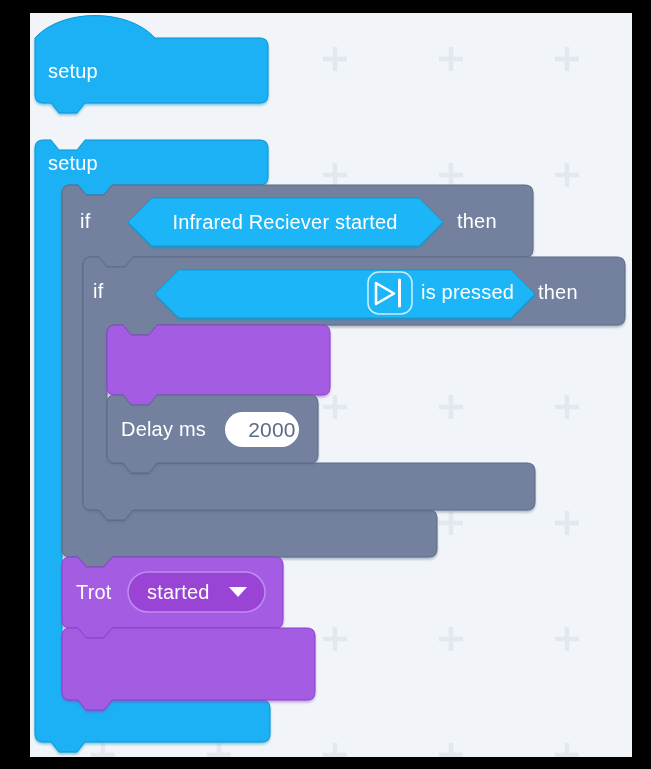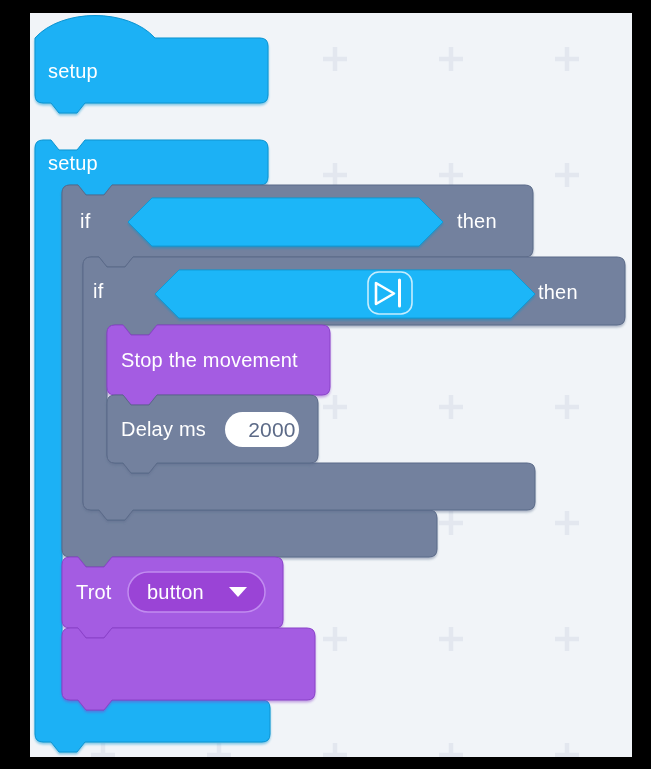--- a/index.html
+++ b/index.html
@@ -49,26 +49,27 @@
       <rect x="0" y="0" width="651" height="13" fill="#000000"></rect>
       <rect x="0" y="0" width="30" height="769" fill="#000000"></rect>
       <rect x="632" y="0" width="19" height="769" fill="#000000"></rect>
       <rect x="0" y="757" width="651" height="12" fill="#000000"></rect>
     </svg>
 
   <div class="lbl" style="left:48px;top:71px">setup</div>
   <div class="lbl" style="left:48px;top:163px">setup</div>
 
   <div class="lbl" style="left:80px;top:221px">if</div>
+  <div class="lbl ctr" style="left:285px;top:222px">Infrared Reciever started</div>
   <div class="lbl" style="left:457px;top:221px">then</div>
 
   <div class="lbl" style="left:93px;top:291px">if</div>
+  <div class="lbl" style="left:421px;top:292px">is pressed</div>
   <div class="lbl" style="left:538px;top:292px">then</div>
 
-  <div class="lbl" style="left:121px;top:360px">Stop the movement</div>
 
   <div class="lbl" style="left:121px;top:429px">Delay ms</div>
   <div class="lbl ctr val" style="left:272px;top:430px">2000</div>
 
   <div class="lbl" style="left:76px;top:592px">Trot</div>
-  <div class="lbl" style="left:147px;top:592px">button</div>
+  <div class="lbl" style="left:147px;top:592px">started</div>
 
 </div>
 
 </body></html>

